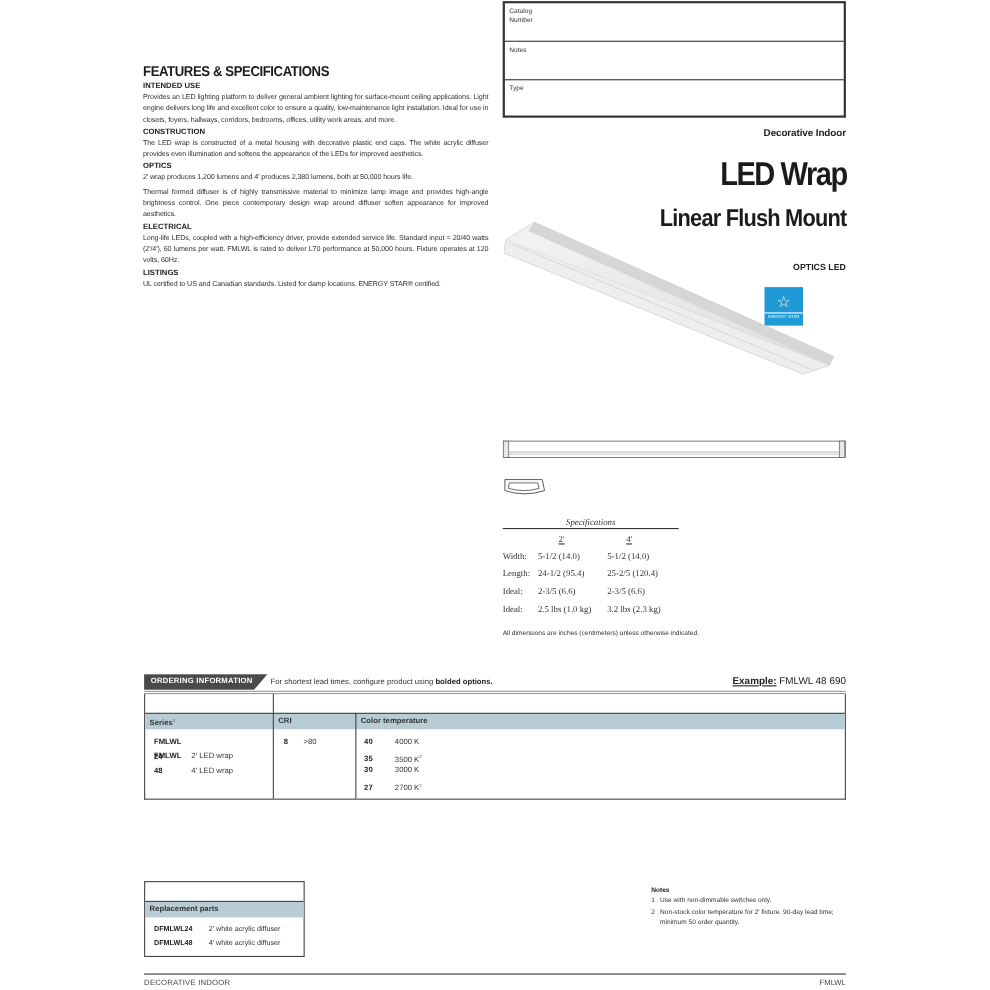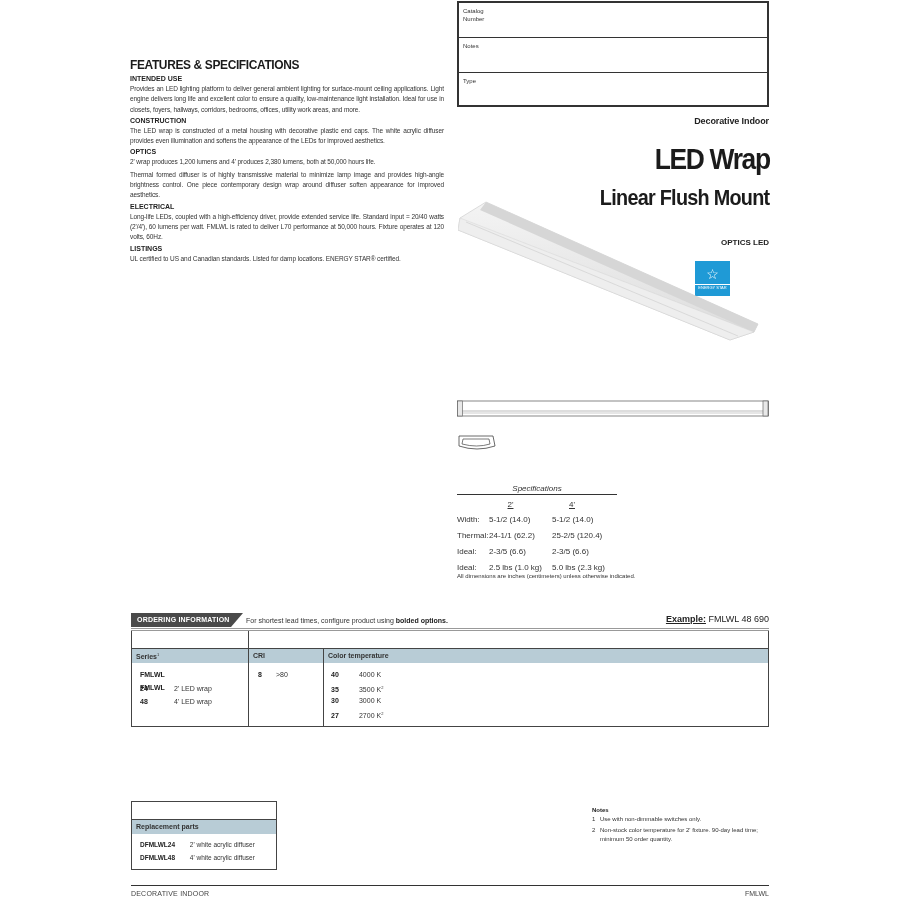--- a/index.html
+++ b/index.html
@@ -28,21 +28,21 @@
   .features h1 { font-size: 13px; font-weight: bold; color: #1b1b1b; letter-spacing: -0.4px; transform: scaleX(0.92); transform-origin: left; margin-bottom: 3px; }
   .features h2 { font-size: 7px; font-weight: bold; color: #222; margin-top: 2px; margin-bottom: 2px; }
   .features p { font-size: 6.5px; line-height: 10.3px; color: #333; text-align: justify; margin-bottom: 2px; letter-spacing: -0.1px; }
 
   
   .fixture-iso { left: 458px; top: 200px; width: 310px; height: 150px; }
   .fixture-side { left: 457px; top: 400px; width: 312px; height: 17px; }
   .fixture-end { left: 457px; top: 432px; width: 40px; height: 20px; }
 
   
-  .specs { left: 457px; top: 484px; width: 180px; }
+  .specs { left: 457px; top: 470px; width: 180px; font-family: Liberation Serif, serif; }
   .specs-title { width: 160px; text-align: center; font-size: 8px; font-style: italic; color: #333; border-bottom: 1px solid #333; padding-bottom: 1px; }
   .specs-head { display: flex; font-size: 8px; color: #333; margin-top: 5px; }
   .specs-head span { text-decoration: underline; }
   .specs-row { display: flex; font-size: 8px; color: #333; line-height: 16px; }
   .specs-row .lbl { width: 32px; }
   .specs-row .v2 { width: 63px; }
   .specs-row .v4 { width: 80px; }
   .specs-note { left: 457px; top: 573px; font-size: 6px; color: #333; }
 
   
@@ -156,33 +156,33 @@
     <div style="width:32px"></div>
     <div style="width:63px;text-align:center;padding-right:20px"><span>2'</span></div>
     <div style="width:60px;text-align:center;padding-right:20px"><span>4'</span></div>
   </div>
   <div class="specs-row" style="margin-top:3px">
     <span class="lbl">Width:</span>
     <span class="v2">5-1/2 (14.0)</span>
     <span class="v4">5-1/2 (14.0)</span>
   </div>
   <div class="specs-row">
-    <span class="lbl">Thermal:</span>
-    <span class="v2">24-1/1 (62.2)</span>
+    <span class="lbl">Length:</span>
+    <span class="v2">24-1/2 (95.4)</span>
     <span class="v4">25-2/5 (120.4)</span>
   </div>
   <div class="specs-row">
     <span class="lbl">Ideal:</span>
     <span class="v2">2-3/5 (6.6)</span>
     <span class="v4">2-3/5 (6.6)</span>
   </div>
   <div class="specs-row">
     <span class="lbl">Ideal:</span>
     <span class="v2">2.5 lbs (1.0 kg)</span>
-    <span class="v4">5.0 lbs (2.3 kg)</span>
+    <span class="v4">3.2 lbs (2.3 kg)</span>
   </div>
 </div>
 <div class="abs specs-note">All dimensions are inches (centimeters) unless otherwise indicated.</div>
 
 <div class="abs order-tab">ORDERING INFORMATION</div>
 <div class="abs order-tab-tip"></div>
 <div class="abs order-hint">
   <span>For shortest lead times, configure product using </span><b>bolded options.</b>
 </div>
 <div class="abs order-example">

